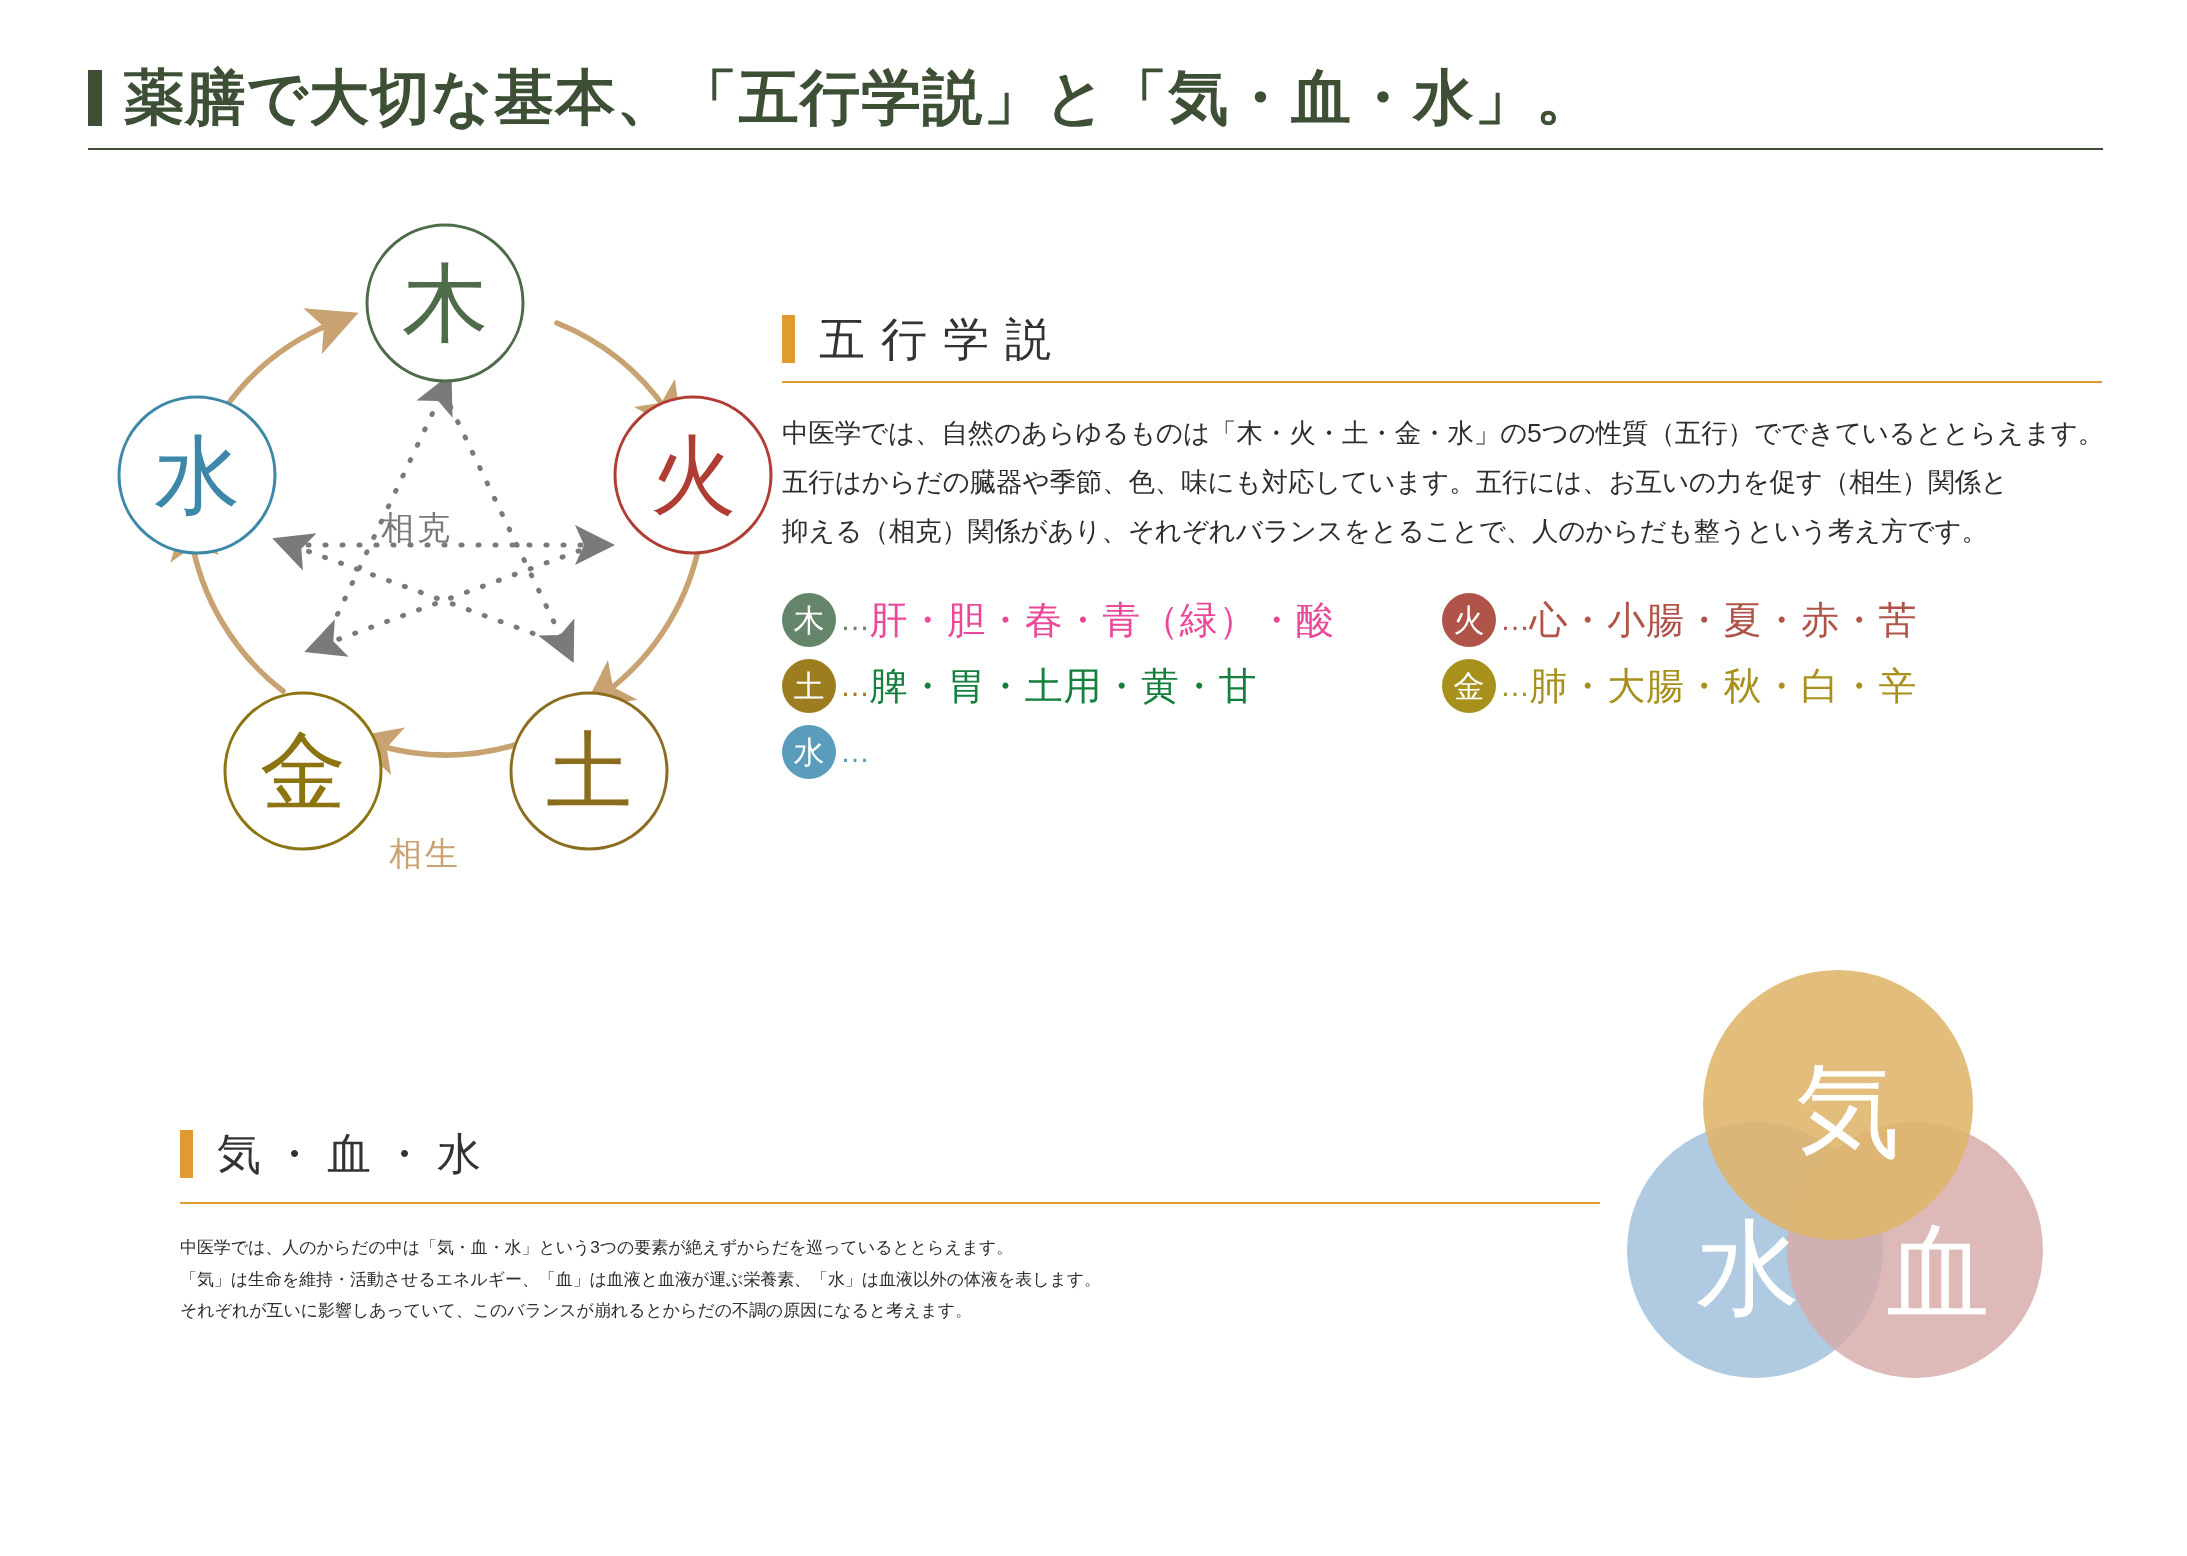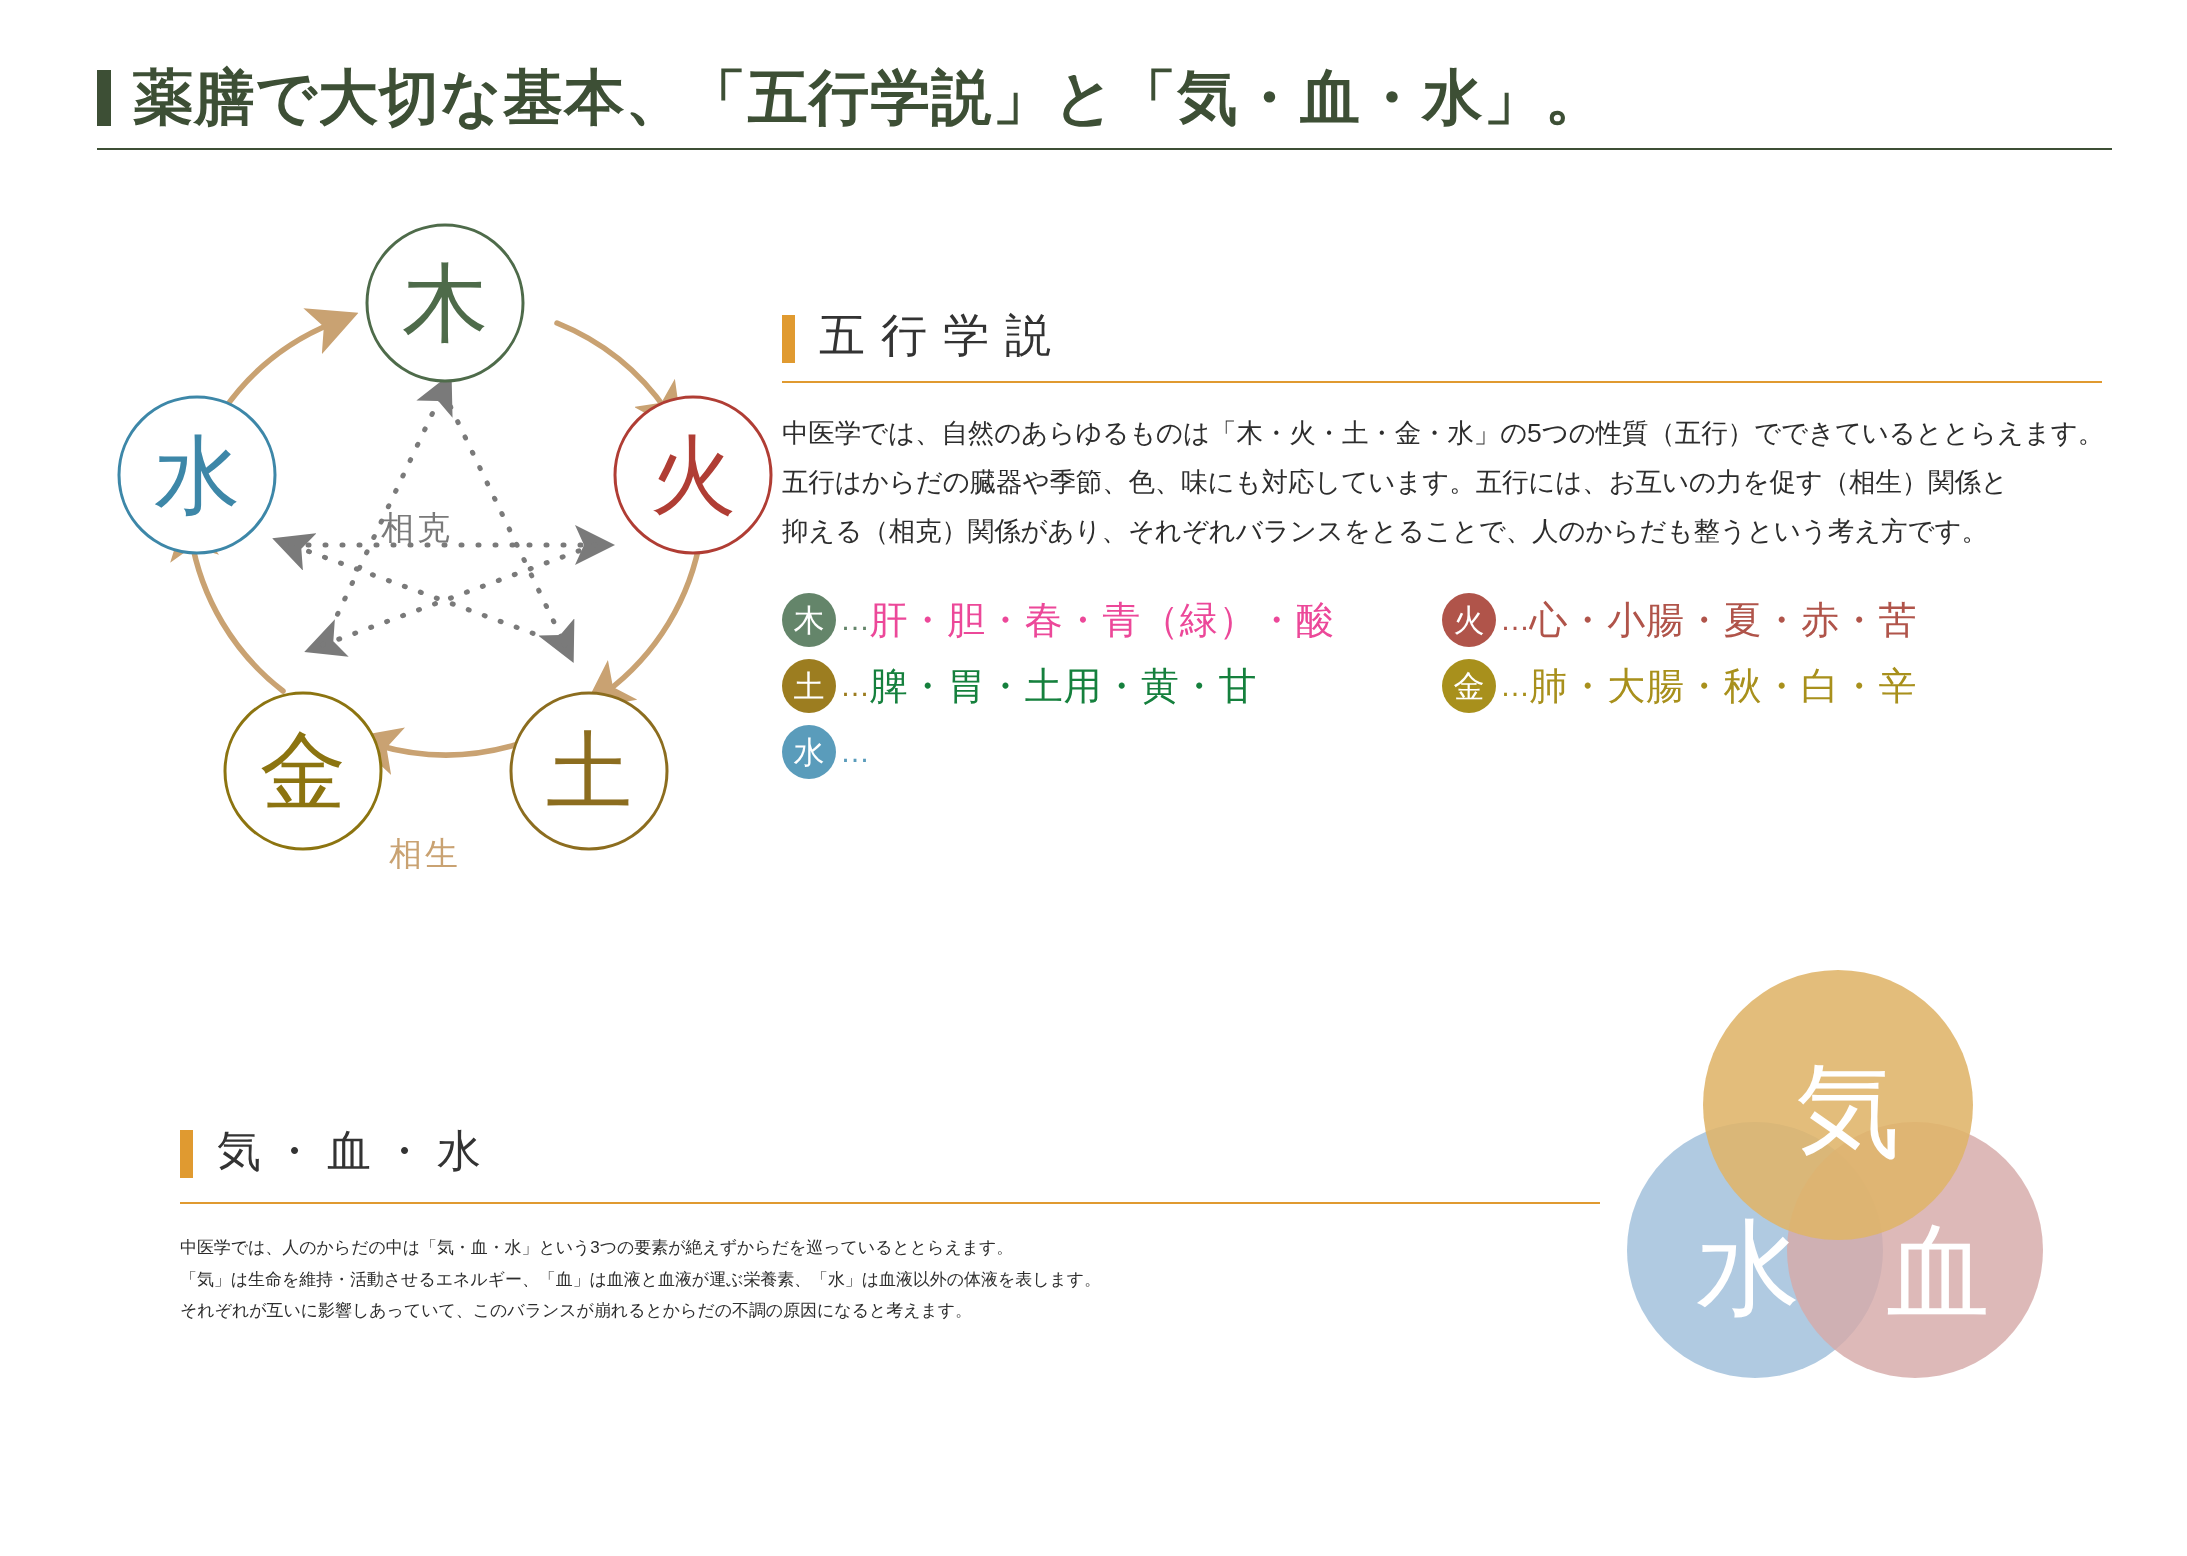--- a/index.html
+++ b/index.html
@@ -12,21 +12,21 @@
     height: 1556px;
     position: relative;
     font-family: "Liberation Sans", "DejaVu Sans", sans-serif;
     color: #333333;
     overflow: hidden;
   }
 
   
   #page-title-bar {
     position: absolute;
-    left: 97px;
+    left: 88px;
     top: 48px;
     width: 2015px;
     height: 100px;
     border-bottom: 2px solid #3d4f35;
     display: flex;
     align-items: center;
   }
   #page-title-bar .title-accent {
     width: 14px;
     height: 56px;
@@ -58,21 +58,20 @@
     position: absolute;
     left: 782px;
     top: 315px;
     width: 1320px;
   }
   .sec-head {
     display: flex;
     align-items: center;
     padding-bottom: 18px;
     border-bottom: 2px solid #e09a30;
-    font-family: Liberation Mono, monospace;
   }
   .sec-head .sec-accent {
     width: 13px;
     height: 48px;
     background: #e09a30;
     margin-right: 24px;
     flex: 0 0 auto;
   }
   .sec-head .sec-title {
     font-size: 46px;

